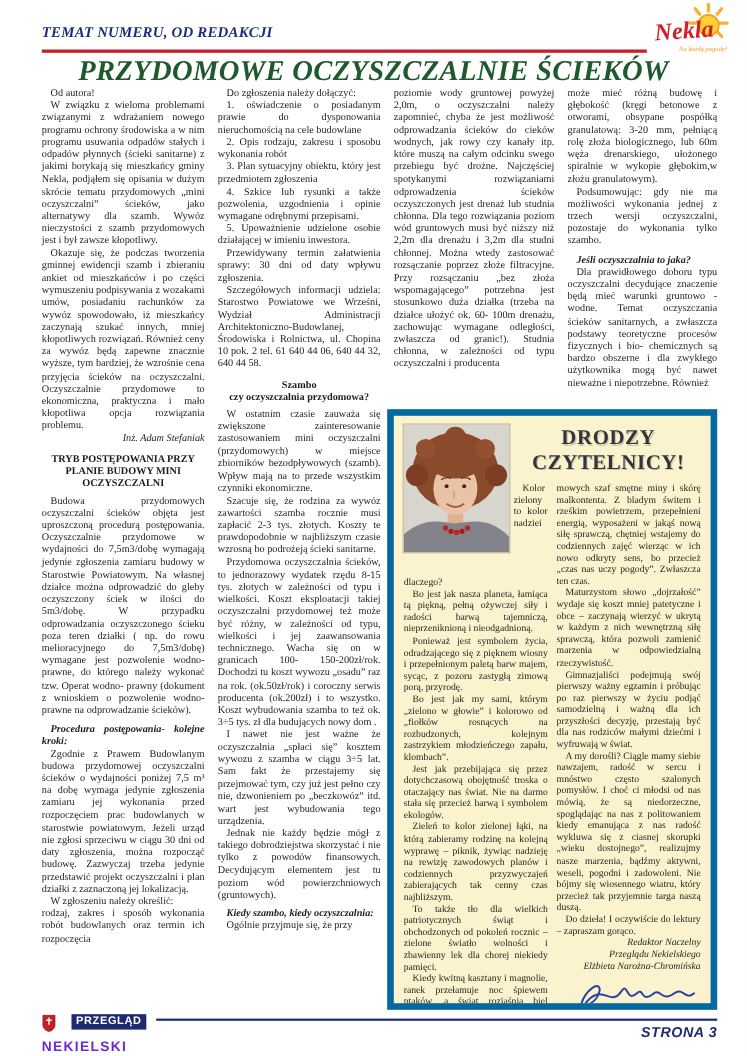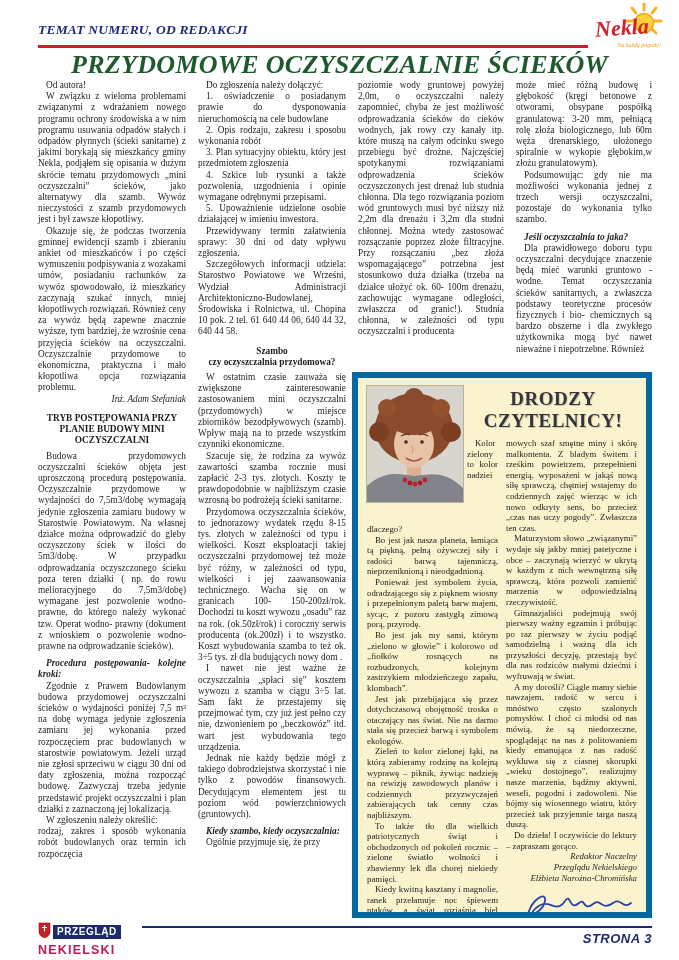--- a/index.html
+++ b/index.html
@@ -54,27 +54,27 @@
     font-size:19px; font-weight:bold; color:#34343e;
     letter-spacing:0.5px; text-shadow:1px 1px 0 rgba(0,0,0,0.18);
   }
   .box-cols{display:flex; gap:8px;}
   .bcol{flex:1; font-size:8.8px; line-height:10.6px; text-align:justify; overflow:hidden; hyphens:auto;}
   .photo-spacer{float:left; width:100px; height:86px;}
   .box-sig{margin:0; text-align:right; font-style:italic; line-height:11px;}
   .autograph{display:block; margin:2px 0 0 auto;}
   
   .footer-logo{position:absolute; left:38px; top:922px; width:110px;}
-  .logo-row{display:flex; align-items:center; gap:2px;}
+  .logo-row{display:flex; align-items:flex-start; gap:14px;}
   .logo-przeglad{
     background:#1d2b6e; color:#ffffff; font-family:"Liberation Sans",sans-serif;
     font-size:10px; font-weight:bold; letter-spacing:0.6px; padding:1px 4px 2px;
   }
   .logo-nekielski{
-    color:#be185d; font-family:"Liberation Sans",sans-serif;
+    color:#6d28d9; font-family:"Liberation Sans",sans-serif;
     font-size:12.5px; font-weight:bold; letter-spacing:1.2px; margin-top:1px;
   }
   .footer-rule{position:absolute; left:142px; top:926px; width:510px; height:2px; background:#1d2b6e;}
   .page-label{
     position:absolute; right:27px; top:931px;
     font-family:"Liberation Sans",sans-serif; font-size:13px; font-weight:bold;
     font-style:italic; color:#1d2b6e; letter-spacing:0.5px;
   }
 </style>
 </head>
@@ -186,21 +186,21 @@
         <p class="p">Bo jest jak nasza planeta, łamiąca tą piękną, pełną ożywczej siły i radości barwą tajemniczą, nieprzeniknioną i nieodgadnioną.</p>
         <p class="p">Ponieważ jest symbolem życia, odradzającego się z pięknem wiosny i przepełnionym paletą barw majem, sycąc, z pozoru zastygłą zimową porą, przyrodę.</p>
         <p class="p">Bo jest jak my sami, którym „zielono w głowie” i kolorowo od „fiołków rosnących na rozbudzonych, kolejnym zastrzykiem młodzieńczego zapału, klombach”.</p>
         <p class="p">Jest jak przebijająca się przez dotychczasową obojętność troska o otaczający nas świat. Nie na darmo stała się przecież barwą i symbolem ekologów.</p>
         <p class="p">Zieleń to kolor zielonej łąki, na którą zabieramy rodzinę na kolejną wyprawę – piknik, żywiąc nadzieję na rewizję zawodowych planów i codziennych przyzwyczajeń zabierających tak cenny czas najbliższym.</p>
         <p class="p">To także tło dla wielkich patriotycznych świąt i obchodzonych od pokoleń rocznic – zielone światło wolności i zbawienny lek dla chorej niekiedy pamięci.</p>
         <p class="p">Kiedy kwitną kasztany i magnolie, ranek przełamuje noc śpiewem ptaków, a świat rozjaśnia biel kwitnących drzew owocowych wydaje nam się, że wszystko dzieje się według zaplanowanego porządku, w określonym celu. Chowamy więc do zi-</p>
       </div>
       <div class="bcol">
         <p class="p-cont">mowych szaf smętne miny i skórę malkontenta. Z bladym świtem i rześkim powietrzem, przepełnieni energią, wyposażeni w jakąś nową siłę sprawczą, chętniej wstajemy do codziennych zajęć wierząc w ich nowo odkryty sens, bo przecież „czas nas uczy pogody”. Zwłaszcza ten czas.</p>
-        <p class="p">Maturzystom słowo „związanymi” wydaje się jakby mniej patetyczne i obce – zaczynają wierzyć w ukrytą w każdym z nich wewnętrzną siłę sprawczą, która pozwoli zamienić marzenia w odpowiedzialną rzeczywistość.</p>
+        <p class="p">Maturzystom słowo „dojrzałość” wydaje się koszt mniej patetyczne i obce – zaczynają wierzyć w ukrytą w każdym z nich wewnętrzną siłę sprawczą, która pozwoli zamienić marzenia w odpowiedzialną rzeczywistość.</p>
         <p class="p">Gimnazjaliści podejmują swój pierwszy ważny egzamin i próbując po raz pierwszy w życiu podjąć samodzielną i ważną dla ich przyszłości decyzję, przestają być dla nas rodziców małymi dziećmi i wyfruwają w świat.</p>
         <p class="p">A my dorośli? Ciągle mamy siebie nawzajem, radość w sercu i mnóstwo często szalonych pomysłów. I choć ci młodsi od nas mówią, że są niedorzeczne, spoglądając na nas z politowaniem kiedy emanująca z nas radość wykluwa się z ciasnej skorupki „wieku dostojnego”, realizujmy nasze marzenia, bądźmy aktywni, weseli, pogodni i zadowoleni. Nie bójmy się wiosennego wiatru, który przecież tak przyjemnie targa naszą duszą.</p>
         <p class="p">Do dzieła! I oczywiście do lektury – zapraszam gorąco.</p>
         <p class="box-sig">Redaktor Naczelny</p>
         <p class="box-sig">Przeglądu Nekielskiego</p>
         <p class="box-sig">Elżbieta Narożna-Chromińska</p>
         <svg class="autograph" width="118" height="38" viewBox="0 0 118 38">
           <path d="M8,32 C12,12 28,5 26,15 C24,26 8,32 15,24 C30,8 36,30 46,15 C52,6 50,26 60,17 C66,11 64,26 74,18 C82,11 82,26 94,17 C102,11 104,24 112,17" fill="none" stroke="#2743a8" stroke-width="1.8" stroke-linecap="round"></path>
         </svg>
       </div>

